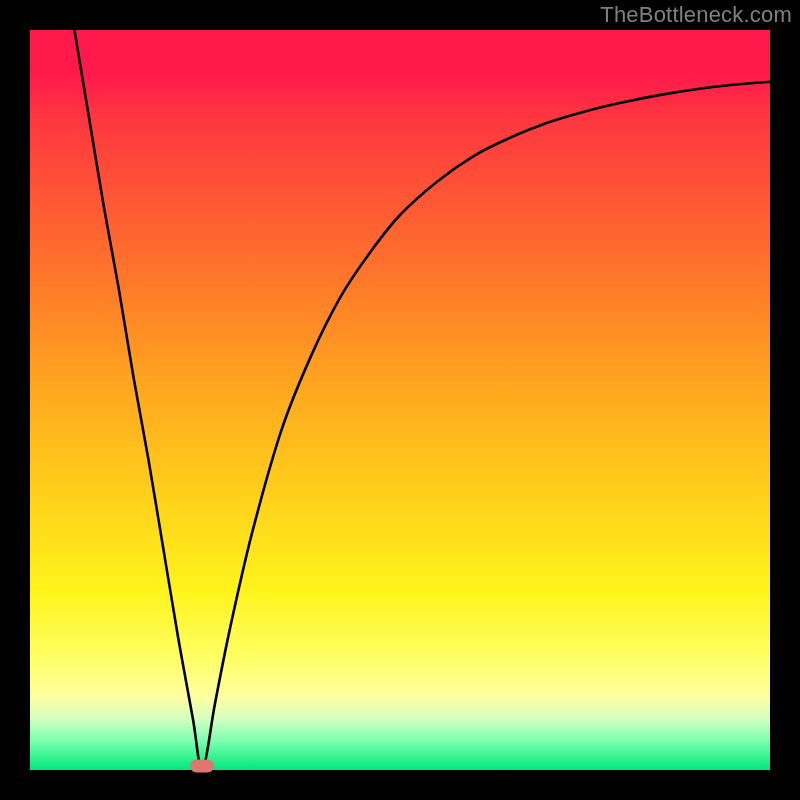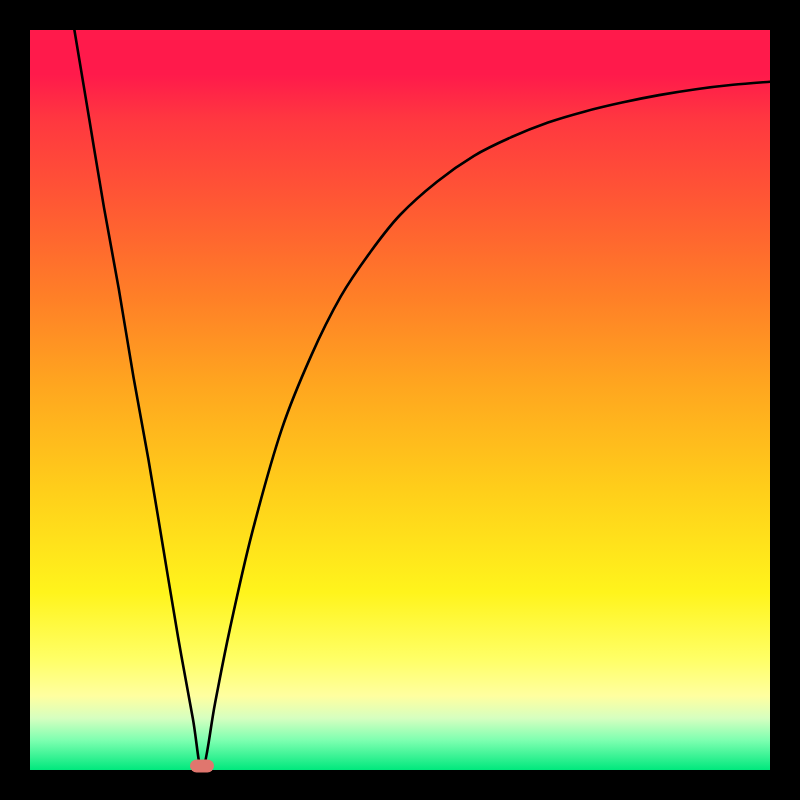--- a/index.html
+++ b/index.html
@@ -63,19 +63,20 @@
     height: 13px;
     border-radius: 7px;
     background: #e0766e;
     transform: translate(-50%, -50%);
   }
 </style>
 </head>
 <body>
 
 <div class="frame">
+  <div class="watermark">TheBottleneck.com</div>
   <div class="plot-area">
     <svg class="curve" viewBox="0 0 740 740" preserveAspectRatio="none">
       <path id="curve-path" fill="none" stroke="#000" stroke-width="2.6" stroke-linejoin="round" stroke-linecap="round" d="M 44.40 0.00 C 46.87 14.80, 54.27 59.20, 59.20 88.80 C 64.13 118.40, 69.07 149.23, 74.00 177.60 C 78.93 205.97, 83.87 230.63, 88.80 259.00 C 93.73 287.37, 98.67 319.43, 103.60 347.80 C 108.53 376.17, 113.47 400.83, 118.40 429.20 C 123.33 457.57, 128.27 488.40, 133.20 518.00 C 138.13 547.60, 143.07 578.43, 148.00 606.80 C 152.93 635.17, 158.73 666.00, 162.80 688.20 C 166.87 710.40, 168.72 742.47, 172.42 740.00 C 176.12 737.53, 180.44 696.83, 185.00 673.40 C 189.56 649.97, 193.63 627.77, 199.80 599.40 C 205.97 571.03, 213.37 536.50, 222.00 503.20 C 230.63 469.90, 241.73 429.20, 251.60 399.60 C 261.47 370.00, 271.33 347.80, 281.20 325.60 C 291.07 303.40, 300.93 283.67, 310.80 266.40 C 320.67 249.13, 330.53 235.57, 340.40 222.00 C 350.27 208.43, 358.90 196.72, 370.00 185.00 C 381.10 173.28, 394.67 161.57, 407.00 151.70 C 419.33 141.83, 431.67 133.20, 444.00 125.80 C 456.33 118.40, 468.67 112.85, 481.00 107.30 C 493.33 101.75, 505.67 96.82, 518.00 92.50 C 530.33 88.18, 542.67 84.73, 555.00 81.40 C 567.33 78.07, 579.67 75.23, 592.00 72.52 C 604.33 69.81, 616.67 67.34, 629.00 65.12 C 641.33 62.90, 653.67 60.93, 666.00 59.20 C 678.33 57.47, 690.67 55.99, 703.00 54.76 C 715.33 53.53, 733.83 52.29, 740.00 51.80"></path>
     </svg>
     <div id="marker" class="marker" style="left: 172.42px; top: 736px;"></div>
   </div>
 </div>
 
 </body></html>

